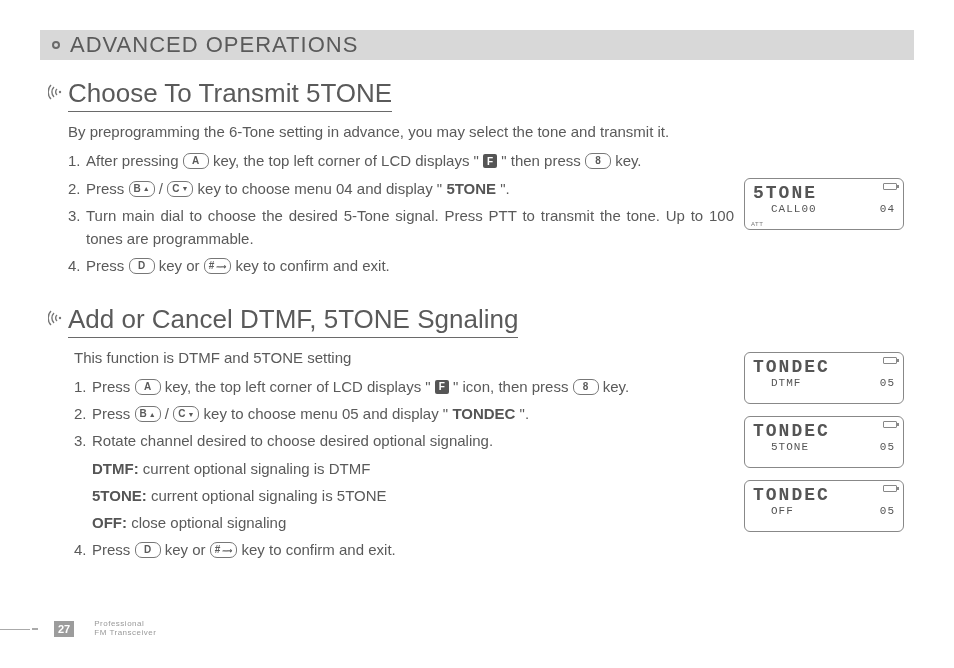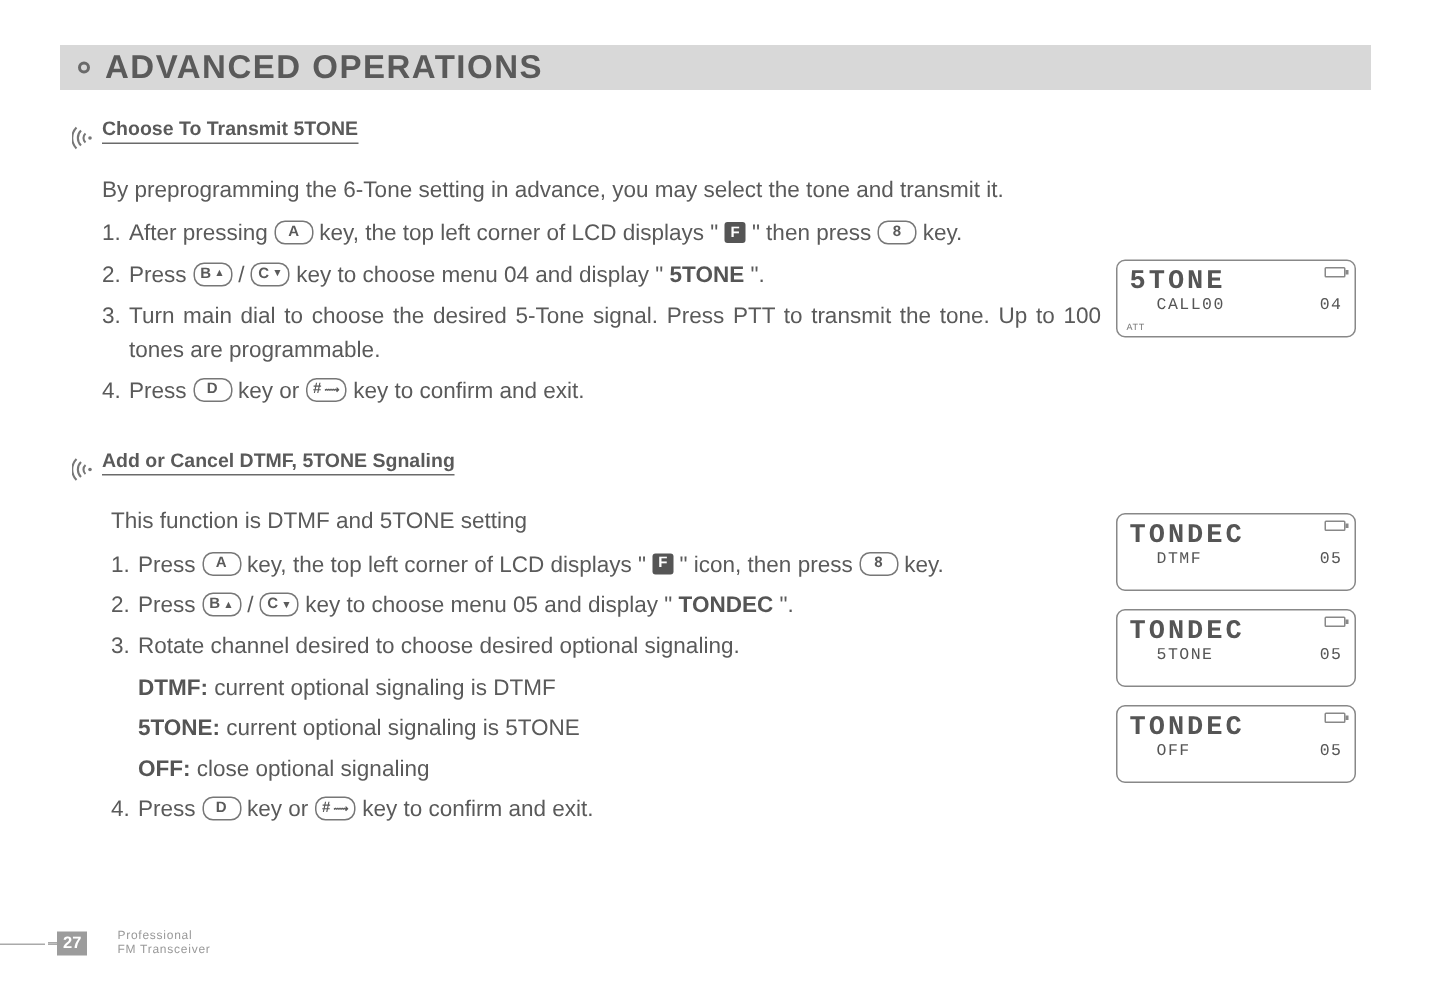--- a/index.html
+++ b/index.html
@@ -1,24 +1,24 @@
 <!DOCTYPE html>
 <html><head>
 <meta charset="utf-8">
 <style>
   * { box-sizing: border-box; margin: 0; padding: 0; }
   html, body { width: 954px; height: 668px; background: #fff; font-family: Arial, Helvetica, sans-serif; color: #5a5a5a; }
   .page { position: relative; width: 954px; height: 668px; padding: 30px 40px 0 40px; }
   .header-bar { background: #d8d8d8; height: 30px; display: flex; align-items: center; padding-left: 12px; margin-bottom: 18px; }
   .bullet { width: 8px; height: 8px; border: 2px solid #6a6a6a; border-radius: 50%; margin-right: 10px; }
-  .header-title { font-size: 22px; font-weight: bold; letter-spacing: 1px; color: #5a5a5a; }
+  .header-title { font-size: 22px; font-weight: normal; letter-spacing: 1px; color: #5a5a5a; }
   .section { display: flex; align-items: flex-start; margin-left: 8px; margin-bottom: 8px; }
   .radio-icon { width: 20px; flex: 0 0 20px; margin-top: 4px; }
   .radio-icon svg { width: 20px; height: 20px; }
-  .section-title { font-size: 13px; font-weight: bold; border-bottom: 1.5px solid #6a6a6a; padding-bottom: 2px; display: inline-block; }
+  .section-title { font-size: 26px; font-weight: normal; border-bottom: 1.5px solid #6a6a6a; padding-bottom: 2px; display: inline-block; }
   .content-row { display: flex; align-items: flex-start; }
   .text-col { flex: 1 1 auto; padding-left: 28px; padding-right: 10px; }
   .lcd-col { flex: 0 0 170px; display: flex; flex-direction: column; gap: 12px; padding-top: 0; }
   .para { font-size: 15px; line-height: 1.55; margin-bottom: 4px; }
   .intro { margin-bottom: 6px;}
   .step { display:flex; }
   .step-num { flex:0 0 18px; }
   .step-body { flex:1 1 auto; text-align: justify; }
   .indent { padding-left: 18px; }
   .key { display:inline-flex; align-items:center; justify-content:center; border:1.3px solid #777; border-radius:7px; height:16px; min-width:26px; padding:0 4px; font-size:10px; font-weight:bold; vertical-align:middle; position:relative; top:-1px; line-height:1; }
@@ -27,21 +27,21 @@
   .strong { font-weight:bold; color:#555; }
   .lcd { border:1.5px solid #888; border-radius:6px; width:160px; height:52px; padding:4px 8px 2px 8px; position:relative; background:#fff; }
   .lcd-line1 { font-family:"Courier New",monospace; font-size:18px; font-weight:bold; letter-spacing:2px; color:#555; white-space:nowrap; }
   .lcd-line2 { font-family:"Courier New",monospace; font-size:11px; letter-spacing:1px; color:#555; display:flex; justify-content:space-between; padding-left:18px;text-align:center; }
   .lcd-batt { position:absolute; top:4px; right:6px; width:14px; height:7px; border:1px solid #888; border-radius:1px;}
   .lcd-batt::after{ content:""; position:absolute; right:-3px; top:1px; width:2px; height:3px; background:#888;}
   .lcd-att { position:absolute; bottom:2px; left:6px; font-size:6px; font-family:Arial; letter-spacing:0.5px; color:#777;}
   .footer { position:absolute; left:0; bottom:30px; display:flex; align-items:center; }
   .footer-line { width:30px; height:1px; background:#aaa; }
   .footer-gap { width:6px; height:2px; border-top:1px solid #aaa; border-bottom:1px solid #aaa; margin-left:2px;}
-  .page-num { background:#9c9c9c; color:#fff; font-size:11px; font-weight:bold; padding:2px 4px; margin-left:0; }
+  .page-num { background:#9c9c9c; color:#fff; font-size:11px; font-weight:bold; padding:2px 4px; margin-left:16px; }
   .footer-text { font-size:8px; line-height:1.1; color:#999; margin-left:20px; letter-spacing:0.5px;}
 </style>
 </head>
 <body>
 
 <div class="page">
 
   <div class="header-bar">
     <span class="bullet"></span>
     <span class="header-title">ADVANCED OPERATIONS</span>

